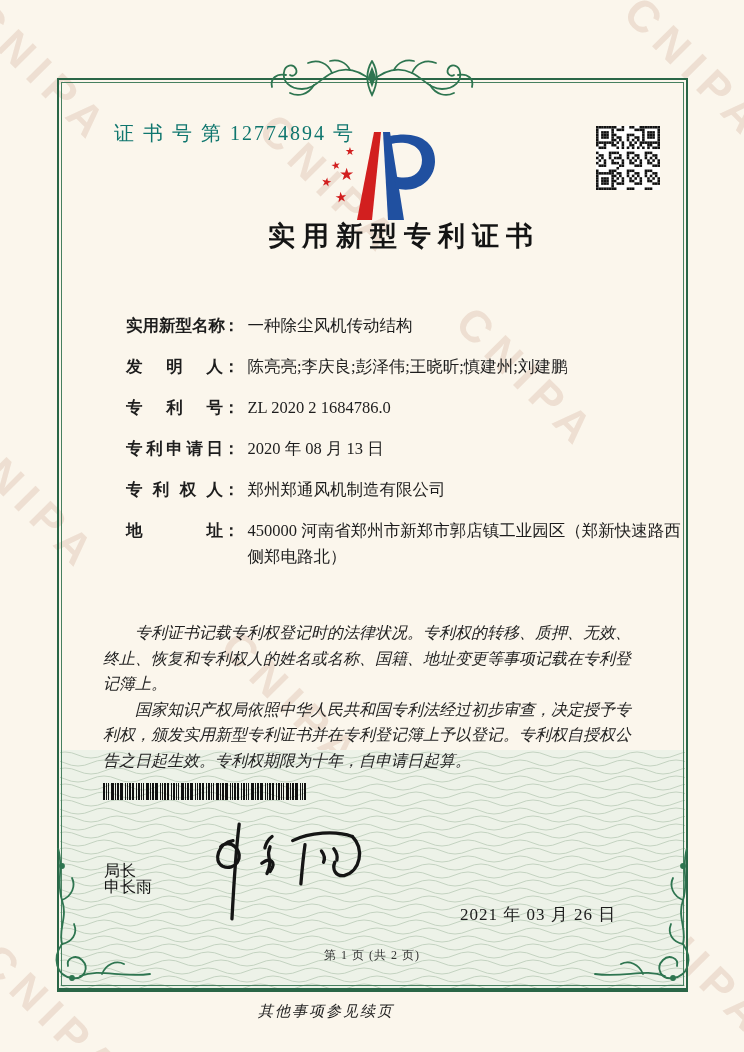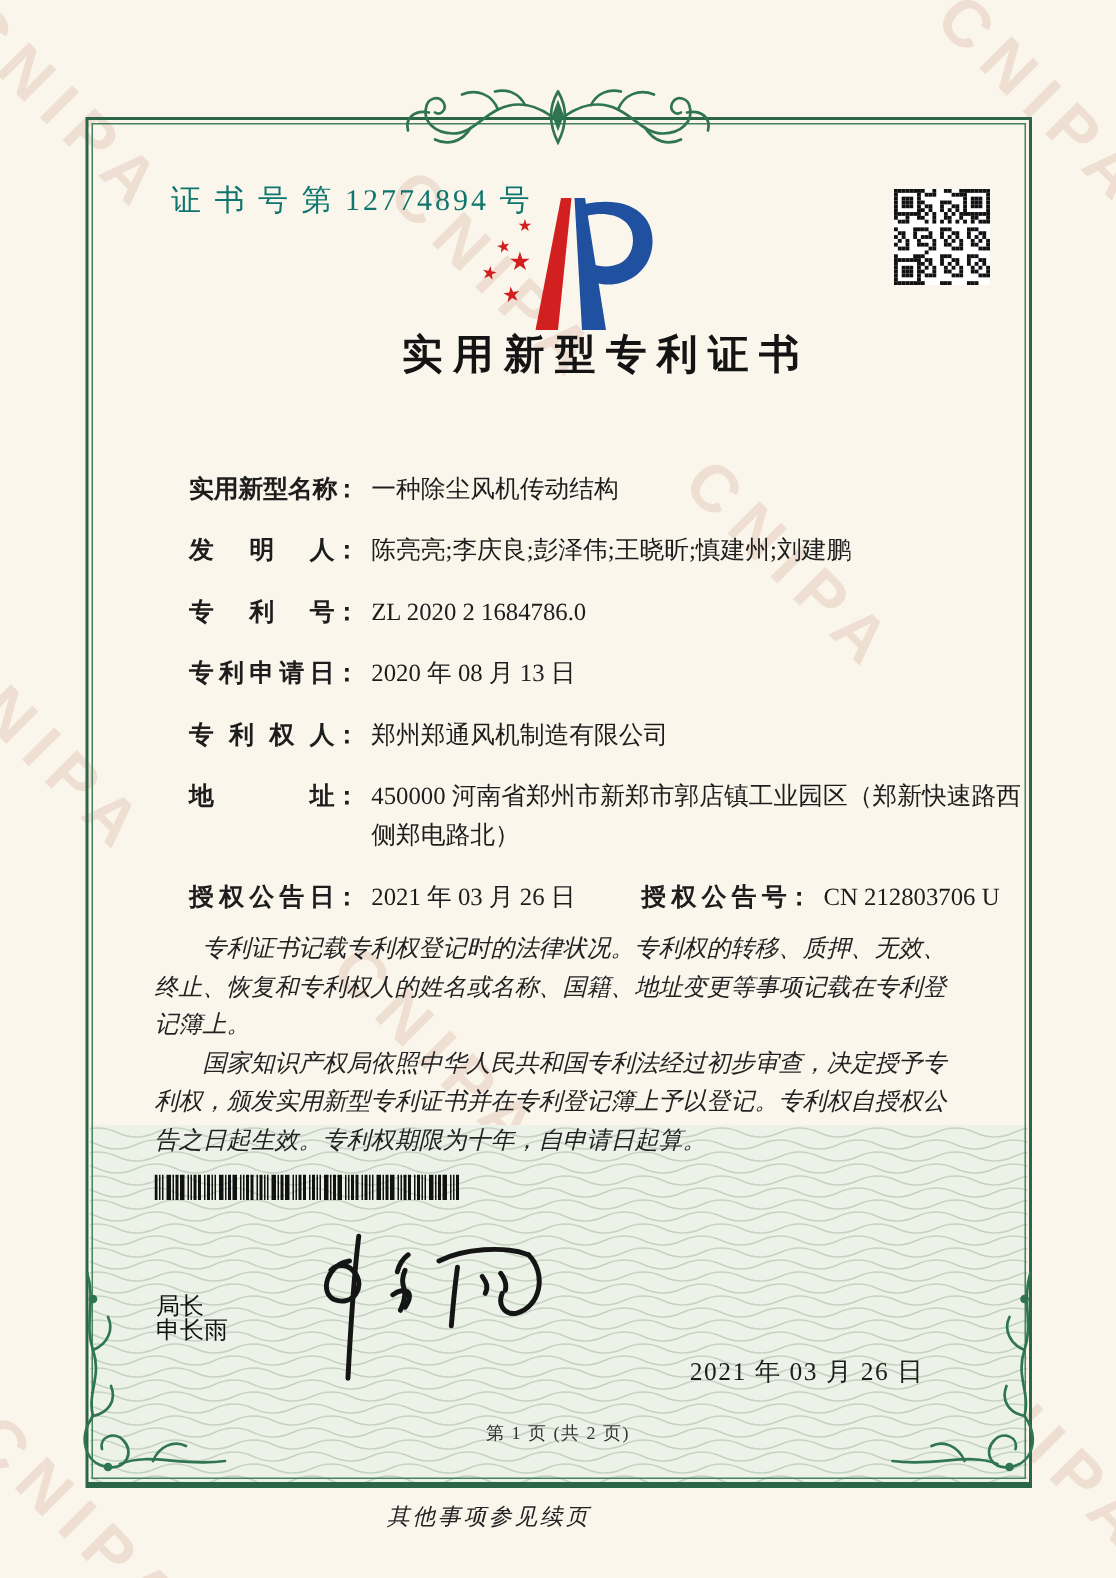--- a/index.html
+++ b/index.html
@@ -429,23 +429,20 @@
     </div>
     <div class="frow">
       <span class="flabel">专利申请日</span><span class="fcolon">：</span><span class="fvalue">2020 年 08 月 13 日</span>
     </div>
     <div class="frow">
       <span class="flabel">专 利 权 人</span><span class="fcolon">：</span><span class="fvalue">郑州郑通风机制造有限公司</span>
     </div>
     <div class="frow">
       <span class="flabel">地 址</span><span class="fcolon">：</span><span class="fvalue wrap">450000 河南省郑州市新郑市郭店镇工业园区（郑新快速路西侧郑电路北）</span>
     </div>
-    <div class="frow">
-      <span class="flabel">授权公告日</span><span class="fcolon">：</span><span class="fvalue w1">2021 年 03 月 26 日</span><span class="flabel">授权公告号</span><span class="fcolon">：</span><span class="fvalue">CN 212803706 U</span>
-    </div>
   </div>
 
   <div id="paras" class="abs">
     <p>专利证书记载专利权登记时的法律状况。专利权的转移、质押、无效、终止、恢复和专利权人的姓名或名称、国籍、地址变更等事项记载在专利登记簿上。</p>
     <p>国家知识产权局依照中华人民共和国专利法经过初步审查，决定授予专利权，颁发实用新型专利证书并在专利登记簿上予以登记。专利权自授权公告之日起生效。专利权期限为十年，自申请日起算。</p>
   </div>
 
   <svg id="barcode" class="abs" viewBox="0 0 206 17" preserveAspectRatio="none">
     <g id="barcode-bars" fill="#111">
         <rect x="0" y="0" width="2" height="17"></rect>

